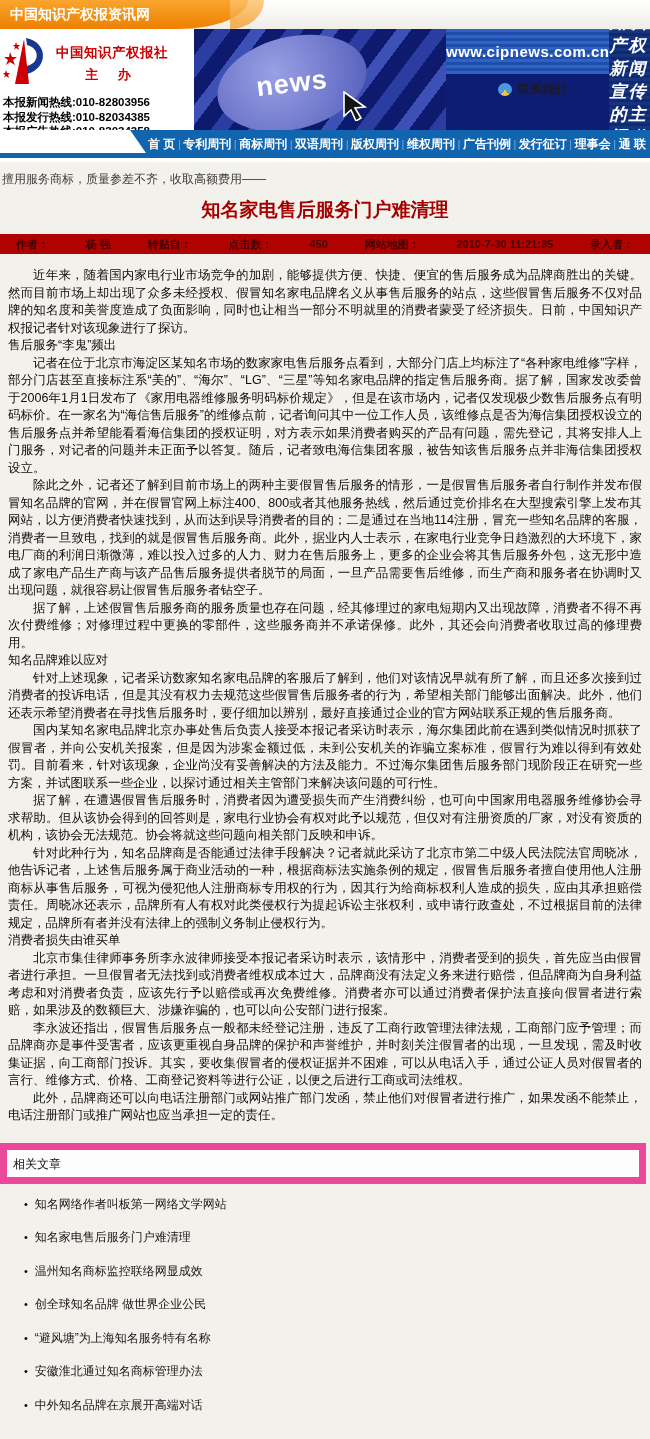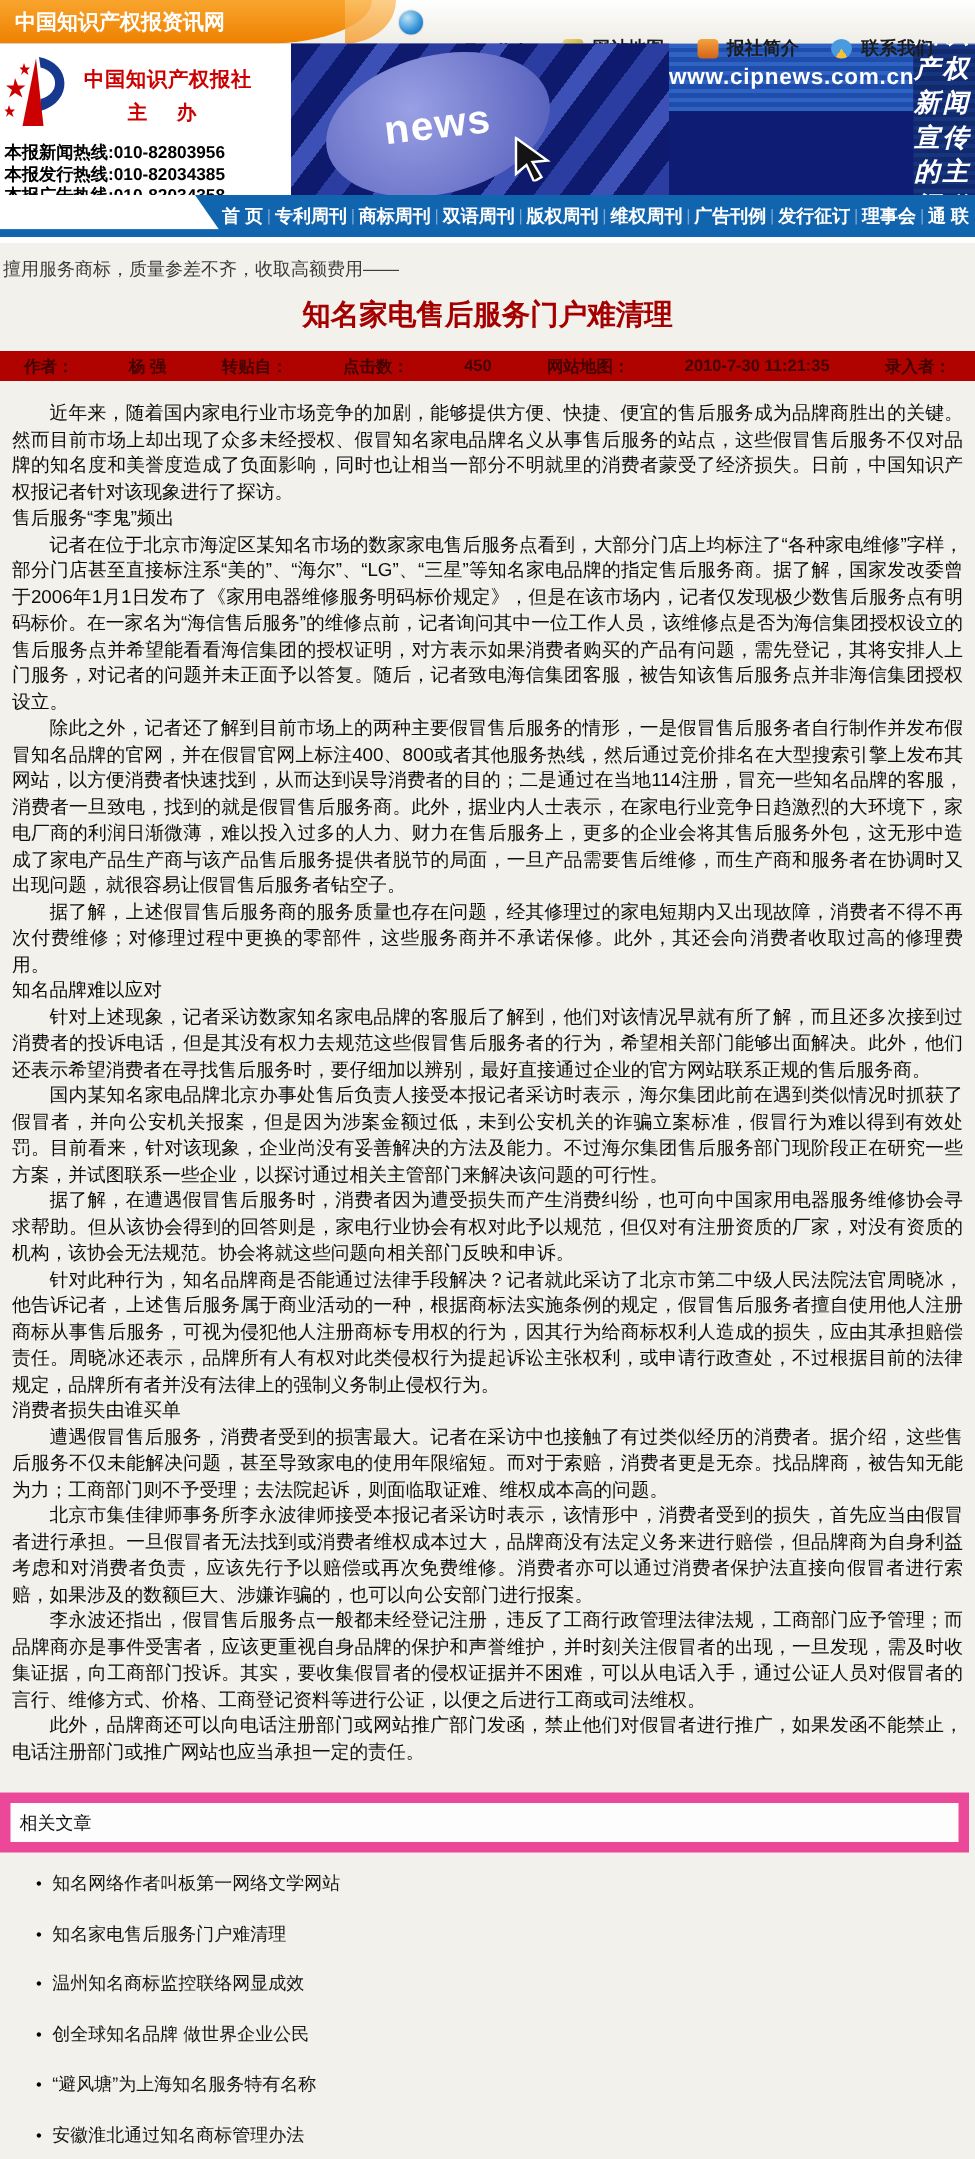--- a/index.html
+++ b/index.html
@@ -1,20 +1,20 @@
 <!DOCTYPE html>
 <html><head>
 <meta charset="utf-8">
 <style>
   html,body{margin:0;padding:0;background:#fff;}
   body{width:650px;font-family:"Liberation Sans","DejaVu Sans",sans-serif;}
   .page{width:650px;overflow:hidden;}
 
   
-  .topbar{height:29px;display:flex;align-items:center;background:linear-gradient(180deg,#ffffff,#efede6);position:relative;}
+  .topbar{height:29px;display:flex;background:linear-gradient(180deg,#ffffff,#efede6);position:relative;flex-direction:column;}
   .topbar-left{width:238px;height:29px;flex:0 0 auto;background:linear-gradient(180deg,#f9a52e,#ee8000);color:#fff;
     font-size:14px;font-weight:bold;line-height:29px;padding-left:10px;position:relative;
     border-radius:0 0 70px 0 / 0 0 29px 0;}
   .topbar-left::after{content:"";position:absolute;right:-16px;top:0;width:34px;height:29px;
     background:linear-gradient(180deg,#fcc26a,#f59a2a);border-radius:0 0 100% 0;opacity:.8;}
   .topbar-globe{width:16px;height:16px;border-radius:50%;margin:0 0 0 18px;flex:0 0 auto;
     background:radial-gradient(circle at 35% 30%,#bfe4f7,#2f8fd6 60%,#1461a8);box-shadow:0 0 1px #888;}
   .topbar-links{flex:1;display:flex;align-items:center;justify-content:space-evenly;padding:0 6px;margin-top:36px;}
   .toplink{display:flex;align-items:center;gap:6px;cursor:pointer;}
   .toplink .lbl{font-size:12px;font-weight:bold;color:#1c1c1c;}
@@ -190,21 +190,20 @@
         <p class="subhead">售后服务“李鬼”频出</p>
         <p>记者在位于北京市海淀区某知名市场的数家家电售后服务点看到，大部分门店上均标注了“各种家电维修”字样，部分门店甚至直接标注系“美的”、“海尔”、“LG”、“三星”等知名家电品牌的指定售后服务商。据了解，国家发改委曾于2006年1月1日发布了《家用电器维修服务明码标价规定》，但是在该市场内，记者仅发现极少数售后服务点有明码标价。在一家名为“海信售后服务”的维修点前，记者询问其中一位工作人员，该维修点是否为海信集团授权设立的售后服务点并希望能看看海信集团的授权证明，对方表示如果消费者购买的产品有问题，需先登记，其将安排人上门服务，对记者的问题并未正面予以答复。随后，记者致电海信集团客服，被告知该售后服务点并非海信集团授权设立。</p>
         <p>除此之外，记者还了解到目前市场上的两种主要假冒售后服务的情形，一是假冒售后服务者自行制作并发布假冒知名品牌的官网，并在假冒官网上标注400、800或者其他服务热线，然后通过竞价排名在大型搜索引擎上发布其网站，以方便消费者快速找到，从而达到误导消费者的目的；二是通过在当地114注册，冒充一些知名品牌的客服，消费者一旦致电，找到的就是假冒售后服务商。此外，据业内人士表示，在家电行业竞争日趋激烈的大环境下，家电厂商的利润日渐微薄，难以投入过多的人力、财力在售后服务上，更多的企业会将其售后服务外包，这无形中造成了家电产品生产商与该产品售后服务提供者脱节的局面，一旦产品需要售后维修，而生产商和服务者在协调时又出现问题，就很容易让假冒售后服务者钻空子。</p>
         <p>据了解，上述假冒售后服务商的服务质量也存在问题，经其修理过的家电短期内又出现故障，消费者不得不再次付费维修；对修理过程中更换的零部件，这些服务商并不承诺保修。此外，其还会向消费者收取过高的修理费用。</p>
         <p class="subhead">知名品牌难以应对</p>
         <p>针对上述现象，记者采访数家知名家电品牌的客服后了解到，他们对该情况早就有所了解，而且还多次接到过消费者的投诉电话，但是其没有权力去规范这些假冒售后服务者的行为，希望相关部门能够出面解决。此外，他们还表示希望消费者在寻找售后服务时，要仔细加以辨别，最好直接通过企业的官方网站联系正规的售后服务商。</p>
         <p>国内某知名家电品牌北京办事处售后负责人接受本报记者采访时表示，海尔集团此前在遇到类似情况时抓获了假冒者，并向公安机关报案，但是因为涉案金额过低，未到公安机关的诈骗立案标准，假冒行为难以得到有效处罚。目前看来，针对该现象，企业尚没有妥善解决的方法及能力。不过海尔集团售后服务部门现阶段正在研究一些方案，并试图联系一些企业，以探讨通过相关主管部门来解决该问题的可行性。</p>
         <p>据了解，在遭遇假冒售后服务时，消费者因为遭受损失而产生消费纠纷，也可向中国家用电器服务维修协会寻求帮助。但从该协会得到的回答则是，家电行业协会有权对此予以规范，但仅对有注册资质的厂家，对没有资质的机构，该协会无法规范。协会将就这些问题向相关部门反映和申诉。</p>
         <p>针对此种行为，知名品牌商是否能通过法律手段解决？记者就此采访了北京市第二中级人民法院法官周晓冰，他告诉记者，上述售后服务属于商业活动的一种，根据商标法实施条例的规定，假冒售后服务者擅自使用他人注册商标从事售后服务，可视为侵犯他人注册商标专用权的行为，因其行为给商标权利人造成的损失，应由其承担赔偿责任。周晓冰还表示，品牌所有人有权对此类侵权行为提起诉讼主张权利，或申请行政查处，不过根据目前的法律规定，品牌所有者并没有法律上的强制义务制止侵权行为。</p>
         <p class="subhead">消费者损失由谁买单</p>
-        <p>遭遇假冒售后服务，消费者受到的损害最大。记者在采访中也接触了有过类似经历的消费者。据介绍，这些售后服务不仅未能解决问题，甚至导致家电的使用年限缩短。而对于索赔，消费者更是无奈。找品牌商，被告知无能为力；工商部门则不予受理；去法院起诉，则面临取证难、维权成本高的问题。</p>
         <p>北京市集佳律师事务所李永波律师接受本报记者采访时表示，该情形中，消费者受到的损失，首先应当由假冒者进行承担。一旦假冒者无法找到或消费者维权成本过大，品牌商没有法定义务来进行赔偿，但品牌商为自身利益考虑和对消费者负责，应该先行予以赔偿或再次免费维修。消费者亦可以通过消费者保护法直接向假冒者进行索赔，如果涉及的数额巨大、涉嫌诈骗的，也可以向公安部门进行报案。</p>
         <p>李永波还指出，假冒售后服务点一般都未经登记注册，违反了工商行政管理法律法规，工商部门应予管理；而品牌商亦是事件受害者，应该更重视自身品牌的保护和声誉维护，并时刻关注假冒者的出现，一旦发现，需及时收集证据，向工商部门投诉。其实，要收集假冒者的侵权证据并不困难，可以从电话入手，通过公证人员对假冒者的言行、维修方式、价格、工商登记资料等进行公证，以便之后进行工商或司法维权。</p>
         <p>此外，品牌商还可以向电话注册部门或网站推广部门发函，禁止他们对假冒者进行推广，如果发函不能禁止，电话注册部门或推广网站也应当承担一定的责任。</p>
       </div>
 
     <div class="related-box">
       <span class="related-title">相关文章</span>
     </div>
     <ul class="related-list" id="related-list">
         <li>知名网络作者叫板第一网络文学网站</li>

